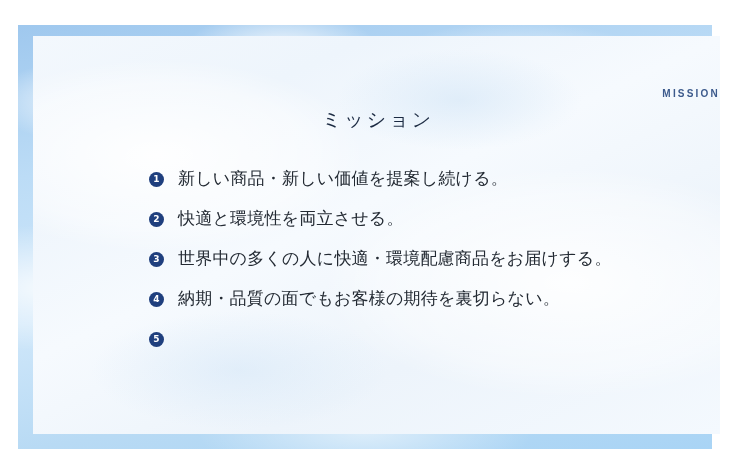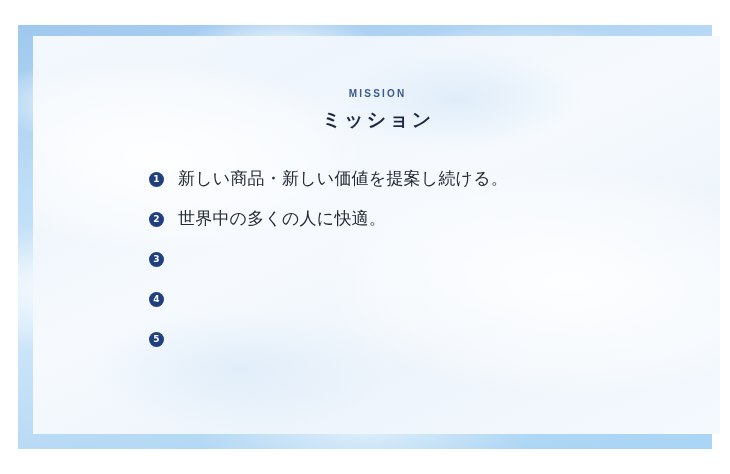--- a/index.html
+++ b/index.html
@@ -90,24 +90,25 @@
     text-align: center;
   }
   .eyebrow {
     font-size: 10px;
     font-weight: bold;
     letter-spacing: 2.2px;
     color: #3c5a8c;
     line-height: 1;
     margin: 0 0 10px 0;
     text-indent: 2.2px;
+    text-align: right;
   }
   .title {
     font-size: 19px;
-    font-weight: bold;
+    font-weight: normal;
     letter-spacing: 3px;
     color: #1b2a42;
     line-height: 1.2;
     margin: 0;
     text-indent: 3px;
   }
 
   
   .mission-list {
     position: absolute;
@@ -164,27 +165,29 @@
         <h2 class="title">ミッション</h2>
       </div>
 
       <ul class="mission-list" id="mission-list">
           <li class="mission-item">
             <span class="badge">1</span>
             <span class="mission-text">新しい商品・新しい価値を提案し続ける。</span>
           </li>
           <li class="mission-item">
             <span class="badge">2</span>
-            <span class="mission-text">世界中の多くの人に快適。</span>
+            <span class="mission-text">快適と環境性を両立させる。</span>
           </li>
           <li class="mission-item">
             <span class="badge">3</span>
+            <span class="mission-text">世界中の多くの人に快適・環境配慮商品をお届けする。</span>
           </li>
           <li class="mission-item">
             <span class="badge">4</span>
+            <span class="mission-text">納期・品質の面でもお客様の期待を裏切らない。</span>
           </li>
           <li class="mission-item">
             <span class="badge">5</span>
           </li>
         </ul>
 
     </div>
   </div>
 
 </div>

